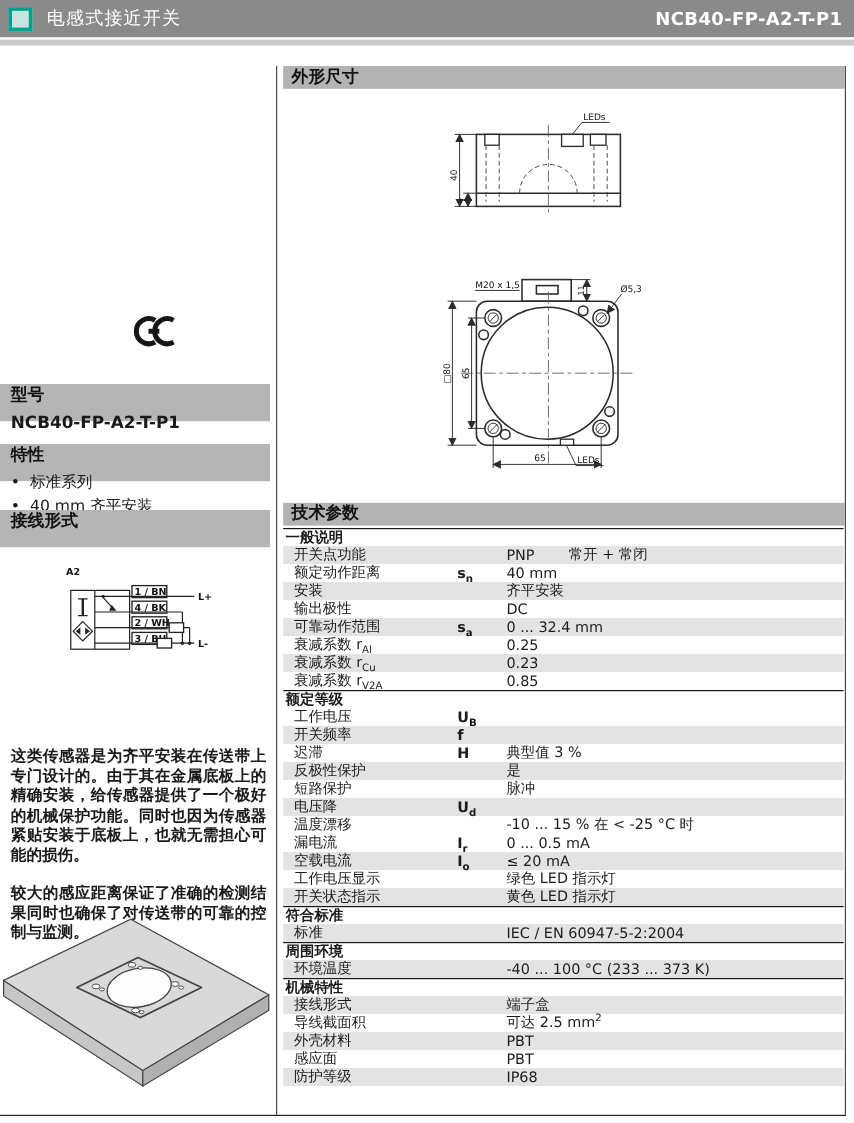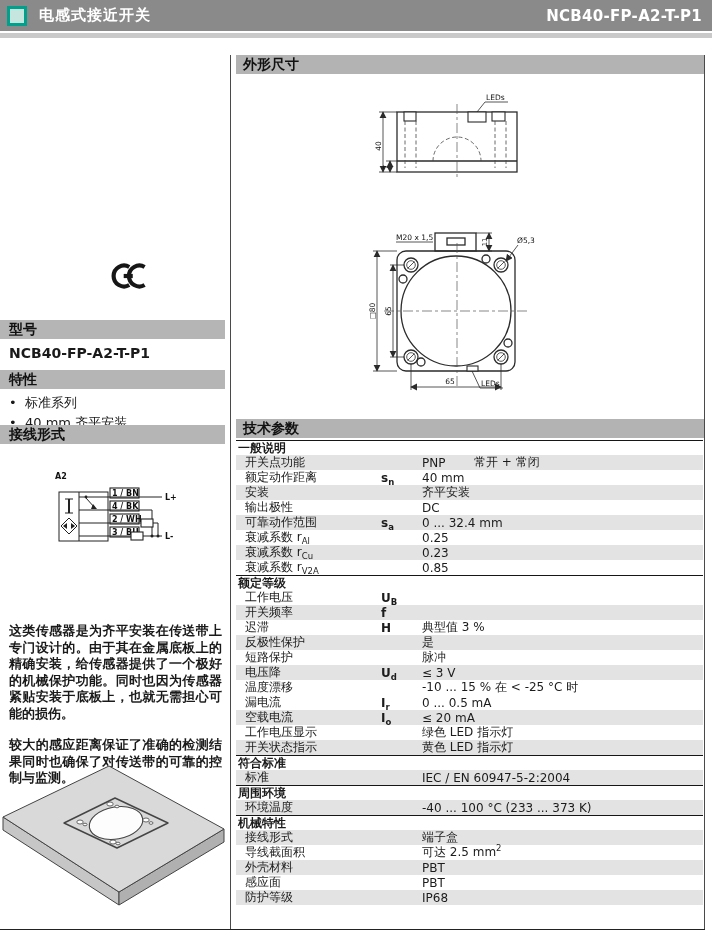--- a/index.html
+++ b/index.html
@@ -2,31 +2,31 @@
 <html><head>
 <meta charset="utf-8">
 <style>
   html,body{margin:0;padding:0;}
   body{width:712px;height:936px;background:#fff;font-family:"DejaVu Sans","Liberation Sans",sans-serif;color:#1a1a1a;}
   .page{position:relative;width:712px;height:936px;overflow:hidden;background:#fff;}
 
   
   .topbar{position:absolute;left:0;top:0;width:712px;height:31px;background:#8a8a8a;display:flex;align-items:center;box-sizing:border-box;}
   .brand-square{width:14px;height:14px;border:3px solid #00a18c;background:#c5e6de;margin-left:7px;flex:none;}
-  .topbar-title{color:#fff;font-weight:bold;font-size:15px;margin-left:12px;letter-spacing:1px;}
+  .topbar-title{color:#fff;font-weight:normal;font-size:15px;margin-left:12px;letter-spacing:1px;}
   .topbar-model{color:#fff;font-weight:bold;font-size:15px;margin-left:auto;margin-right:10px;letter-spacing:.3px;}
   .substrip{position:absolute;left:0;top:33px;width:712px;height:5px;background:#c9c9c9;}
 
   
   .divider-v{position:absolute;left:230px;top:55px;width:1px;height:874px;background:#4a4a4a;}
   .border-r{position:absolute;left:704px;top:55px;width:1px;height:874px;background:#4a4a4a;}
   .border-b{position:absolute;left:0;top:929px;width:705px;height:1px;background:#222;}
 
   
-  .bar{position:absolute;left:0;width:225px;height:19px;background:#b5b5b5;box-sizing:border-box;
+  .bar{position:absolute;left:0;width:225px;height:31px;background:#b5b5b5;box-sizing:border-box;
        font-weight:bold;font-size:14px;line-height:19px;padding-left:9px;color:#111;}
   .bar-r{position:absolute;left:236px;width:468px;height:19px;background:#b3b3b3;box-sizing:border-box;
        font-weight:bold;font-size:14px;line-height:19px;padding-left:7px;color:#111;}
 
   .model-text{position:absolute;left:9px;top:345px;font-weight:bold;font-size:14px;}
   .features{position:absolute;left:9px;top:393px;font-size:13px;}
   .feat-item{display:flex;line-height:20px;}
   .feat-item .dot{width:16px;flex:none;}
   .desc{position:absolute;left:9px;top:584px;width:213px;margin-top:39px;}
   .desc p{margin:0 0 15px 0;font-size:13px;font-weight:bold;line-height:16.5px;text-align:justify;}
@@ -352,21 +352,20 @@
         <span class="cell-val"><span>是</span><sup></sup></span>
       </div>
       <div class="trow data">
         <span class="cell-label"><span>短路保护</span><sub></sub></span>
         <span class="cell-sym"><span></span><sub></sub></span>
         <span class="cell-val"><span>脉冲</span><sup></sup></span>
       </div>
       <div class="trow data shade">
         <span class="cell-label"><span>电压降</span><sub></sub></span>
         <span class="cell-sym"><span>U</span><sub>d</sub></span>
-        <span class="cell-val"><span>≤ 3 V</span><sup></sup></span>
       </div>
       <div class="trow data">
         <span class="cell-label"><span>温度漂移</span><sub></sub></span>
         <span class="cell-sym"><span></span><sub></sub></span>
         <span class="cell-val"><span>-10 ... 15 % 在 &lt; -25 °C 时</span><sup></sup></span>
       </div>
       <div class="trow data">
         <span class="cell-label"><span>漏电流</span><sub></sub></span>
         <span class="cell-sym"><span>I</span><sub>r</sub></span>
         <span class="cell-val"><span>0 ... 0.5 mA</span><sup></sup></span>

